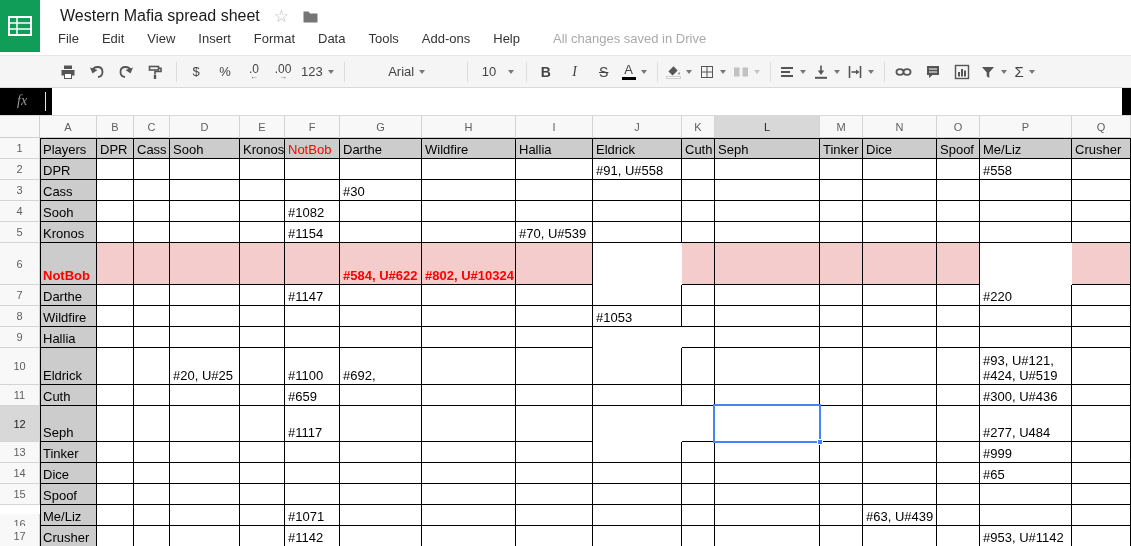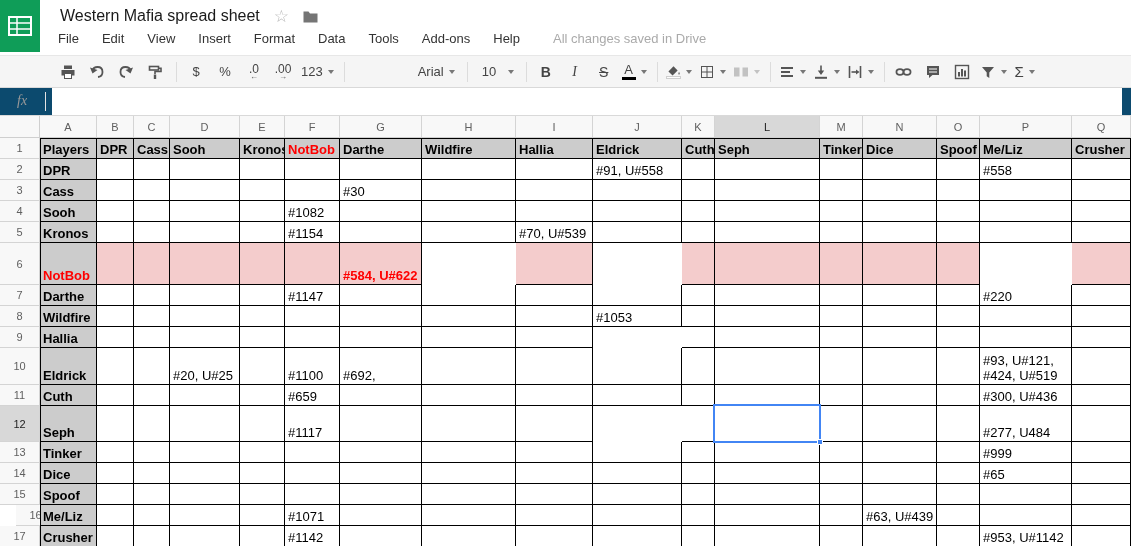--- a/index.html
+++ b/index.html
@@ -32,26 +32,26 @@
   .caret.dim { border-top-color:#c2c2c2; }
   .bold-b { font-weight:bold; font-size:14px; }
   .ital-i { font-style:italic; font-size:14px; font-family:"Liberation Serif", serif; }
   .strike-s { text-decoration:line-through; font-size:14px; }
   .acolor { display:flex; flex-direction:column; align-items:center; line-height:12px; }
   .acolor .bar { width:14px; height:3px; background:#000; margin-top:1px; }
   .fillw { display:flex; flex-direction:column; align-items:center; }
   .fillw .bar { width:15px; height:3px; background:#fdfdfd; border:1px solid #cfcfcf; margin-top:0px; }
   .dec { display:flex; flex-direction:column; align-items:center; line-height:10px; font-size:12px; }
   .dec .arr { font-size:8px; color:#555; line-height:6px; }
-  #font-dd { width:104px; justify-content:flex-end; padding:0 2px 0 6px; }
+  #font-dd { width:104px; justify-content:center; padding:0 2px 0 6px; }
   #size-dd { width:40px; justify-content:space-between; padding:0 2px 0 6px; }
   .sum { font-size:15px; }
 
   
-  #fxbar { position:absolute; left:0; top:88px; width:1131px; height:28px; background:#0c4a6e;
+  #fxbar { position:absolute; left:0; top:88px; width:1131px; height:28px; background:#000000;
     border-bottom:1px solid #d9d9d9; }
   #fx-label { position:absolute; left:17px; top:5px; font-family:"Liberation Serif", serif;
     font-style:italic; font-size:14px; color:#999; }
   #fx-sep { position:absolute; left:45px; top:4px; width:1px; height:19px; background:#e3e3e3; }
   #fx-input { position:absolute; left:52px; top:0; width:1070px; height:27px; border:none; outline:none;
     font-size:13px; }
 
   
   #grid { position:absolute; left:0; top:116px; width:1131px; height:430px; overflow:hidden; background:#fff; }
   #corner { position:absolute; left:0; top:0; width:40px; height:22px; background:#f8f8f8;
@@ -60,21 +60,21 @@
     border-bottom:1px solid #cfcfcf; display:flex; align-items:center; justify-content:center;
     font-size:11px; color:#5f5f5f; cursor:pointer; }
   .rowhdr { position:absolute; left:0; width:40px; background:#f8f8f8; border-right:1px solid #d4d4d4;
     border-bottom:1px solid #d4d4d4; display:flex; align-items:center; justify-content:center;
     font-size:11px; color:#5f5f5f; cursor:pointer; }
   .hl { background:#d8d8d8; color:#222; }
   .cell { position:absolute; background:#fff; border-right:1px solid #000; border-bottom:1px solid #000;
     font-size:13px; line-height:15px; color:#000; display:flex; align-items:flex-end;
     padding:0 1px 1px 3px; overflow:hidden; white-space:nowrap; cursor:cell; }
   .cell.wrap { white-space:pre-line; }
-  .cell.hd { background:var(--hdrgray,#cccccc); font-weight:bold; }
+  .cell.hd { background:var(--hdrgray,#cccccc); font-weight:normal; }
   .cell.pink { background:var(--pink,#f4cccc); }
   .cell.b { font-weight:bold; }
   .cell.red { color:var(--red,#ff0000); }
   .rangeline { position:absolute; background:#000; }
   #sel-box { position:absolute; border:2px solid var(--blue,#4285f4); z-index:5; pointer-events:none; }
   #sel-handle { position:absolute; right:-4px; bottom:-4px; width:6px; height:6px;
     background:var(--blue,#4285f4); border:1px solid #fff; }
 </style>
 </head>
 <body>
@@ -303,21 +303,21 @@
       <div class="rowhdr" style="top: 127px; height: 42px;">6</div>
       <div class="rowhdr" style="top: 169px; height: 21px;">7</div>
       <div class="rowhdr" style="top: 190px; height: 21px;">8</div>
       <div class="rowhdr" style="top: 211px; height: 21px;">9</div>
       <div class="rowhdr" style="top: 232px; height: 37px;">10</div>
       <div class="rowhdr" style="top: 269px; height: 21px;">11</div>
       <div class="rowhdr hl" style="top: 290px; height: 36px;">12</div>
       <div class="rowhdr" style="top: 326px; height: 21px;">13</div>
       <div class="rowhdr" style="top: 347px; height: 21px;">14</div>
       <div class="rowhdr" style="top: 368px; height: 21px;">15</div>
-      <div class="rowhdr" style="top: 389px; height: 21px; margin-left: 16px;">16</div>
+      <div class="rowhdr" style="top: 398px; height: 21px;">16</div>
       <div class="rowhdr" style="top: 410px; height: 21px;">17</div>
       <div class="cell hd" style="left: 40px; top: 22px; width: 57px; height: 21px;">Players</div>
       <div class="cell hd" style="left: 97px; top: 22px; width: 37px; height: 21px;">DPR</div>
       <div class="cell hd" style="left: 134px; top: 22px; width: 36px; height: 21px;">Cass</div>
       <div class="cell hd" style="left: 170px; top: 22px; width: 70px; height: 21px;">Sooh</div>
       <div class="cell hd" style="left: 240px; top: 22px; width: 45px; height: 21px;">Kronos</div>
       <div class="cell hd red" style="left: 285px; top: 22px; width: 55px; height: 21px;">NotBob</div>
       <div class="cell hd" style="left: 340px; top: 22px; width: 82px; height: 21px;">Darthe</div>
       <div class="cell hd" style="left: 422px; top: 22px; width: 94px; height: 21px;">Wildfire</div>
       <div class="cell hd" style="left: 516px; top: 22px; width: 77px; height: 21px;">Hallia</div>
@@ -397,20 +397,21 @@
       <div class="cell" style="left: 937px; top: 106px; width: 43px; height: 21px;"></div>
       <div class="cell" style="left: 980px; top: 106px; width: 92px; height: 21px;"></div>
       <div class="cell" style="left: 1072px; top: 106px; width: 59px; height: 21px;"></div>
       <div class="cell hd b red" style="left: 40px; top: 127px; width: 57px; height: 42px;">NotBob</div>
       <div class="cell b pink" style="left: 97px; top: 127px; width: 37px; height: 42px;"></div>
       <div class="cell b pink" style="left: 134px; top: 127px; width: 36px; height: 42px;"></div>
       <div class="cell b pink" style="left: 170px; top: 127px; width: 70px; height: 42px;"></div>
       <div class="cell b pink" style="left: 240px; top: 127px; width: 45px; height: 42px;"></div>
       <div class="cell b pink" style="left: 285px; top: 127px; width: 55px; height: 42px;"></div>
       <div class="cell b pink red" style="left: 340px; top: 127px; width: 82px; height: 42px;">#584, U#622</div>
+      <div class="cell b pink red" style="left: 422px; top: 127px; width: 94px; height: 42px;">#802, U#10324</div>
       <div class="cell b pink" style="left: 516px; top: 127px; width: 77px; height: 42px;"></div>
       <div class="cell b pink" style="left: 682px; top: 127px; width: 33px; height: 42px;"></div>
       <div class="cell b pink" style="left: 715px; top: 127px; width: 105px; height: 42px;"></div>
       <div class="cell b pink" style="left: 820px; top: 127px; width: 43px; height: 42px;"></div>
       <div class="cell b pink" style="left: 863px; top: 127px; width: 74px; height: 42px;"></div>
       <div class="cell b pink" style="left: 937px; top: 127px; width: 43px; height: 42px;"></div>
       <div class="cell b pink" style="left: 1072px; top: 127px; width: 59px; height: 42px;"></div>
       <div class="cell hd" style="left: 40px; top: 169px; width: 57px; height: 21px;">Darthe</div>
       <div class="cell" style="left: 97px; top: 169px; width: 37px; height: 21px;"></div>
       <div class="cell" style="left: 134px; top: 169px; width: 36px; height: 21px;"></div>

